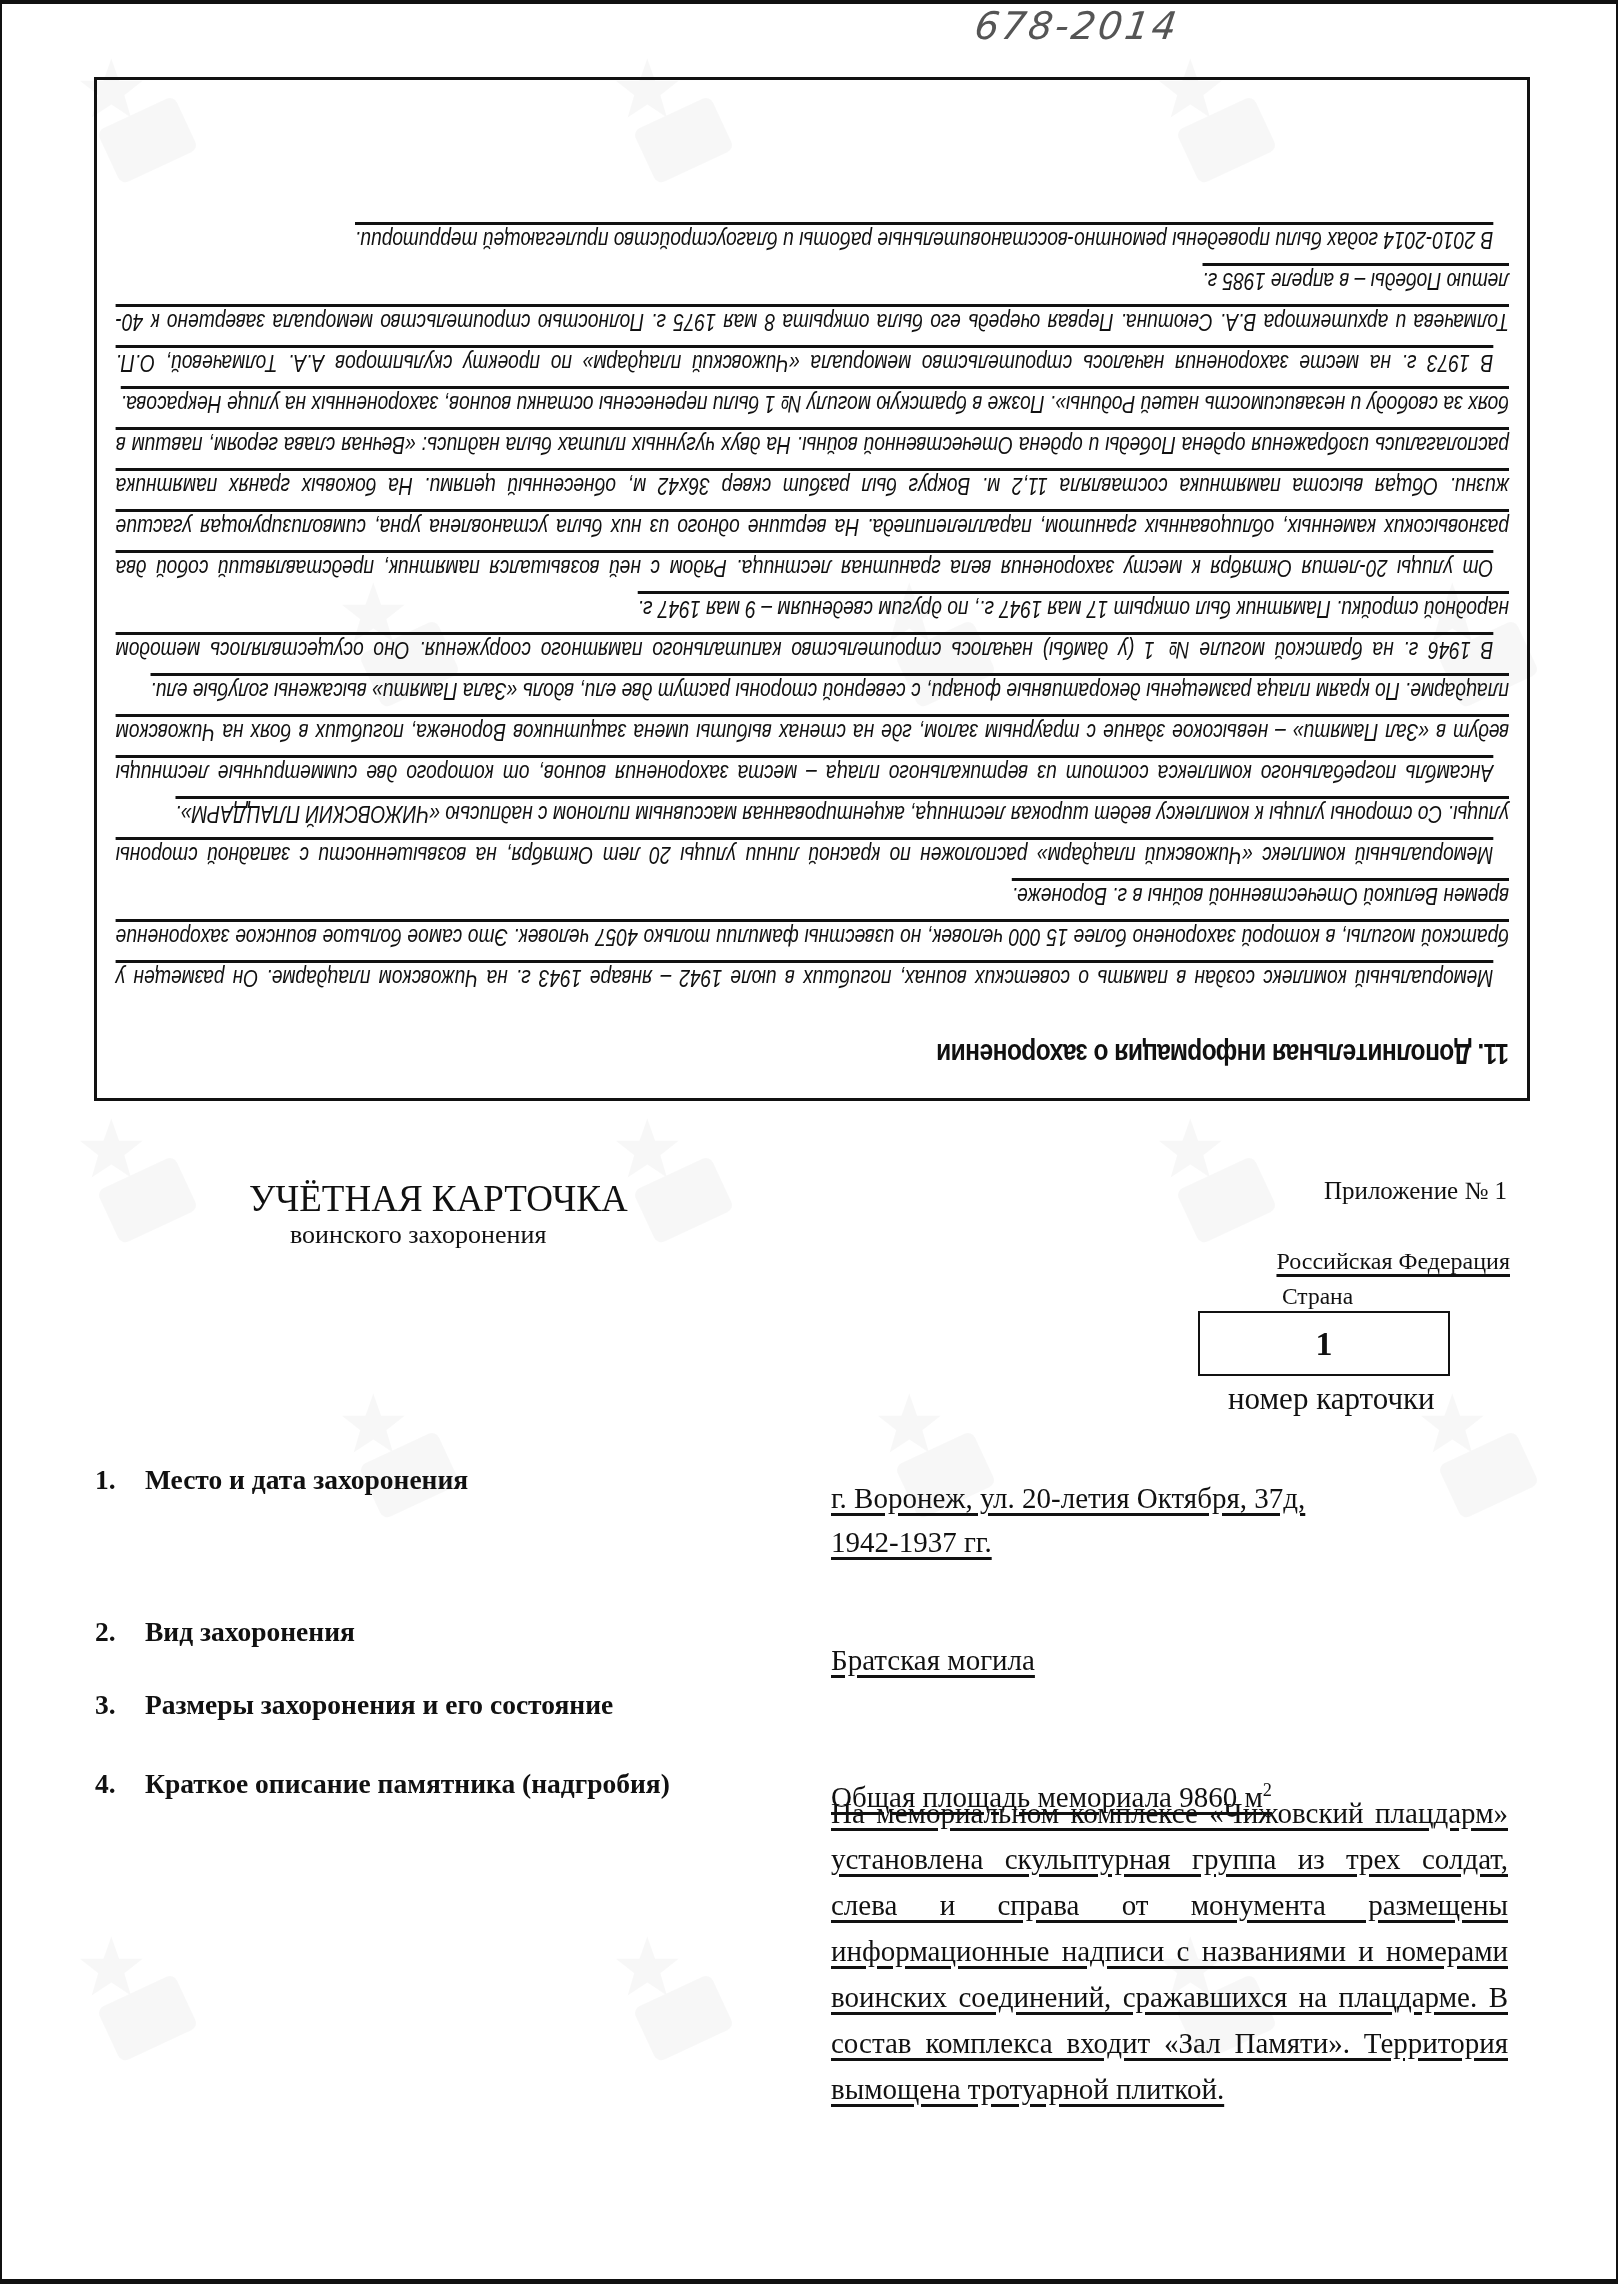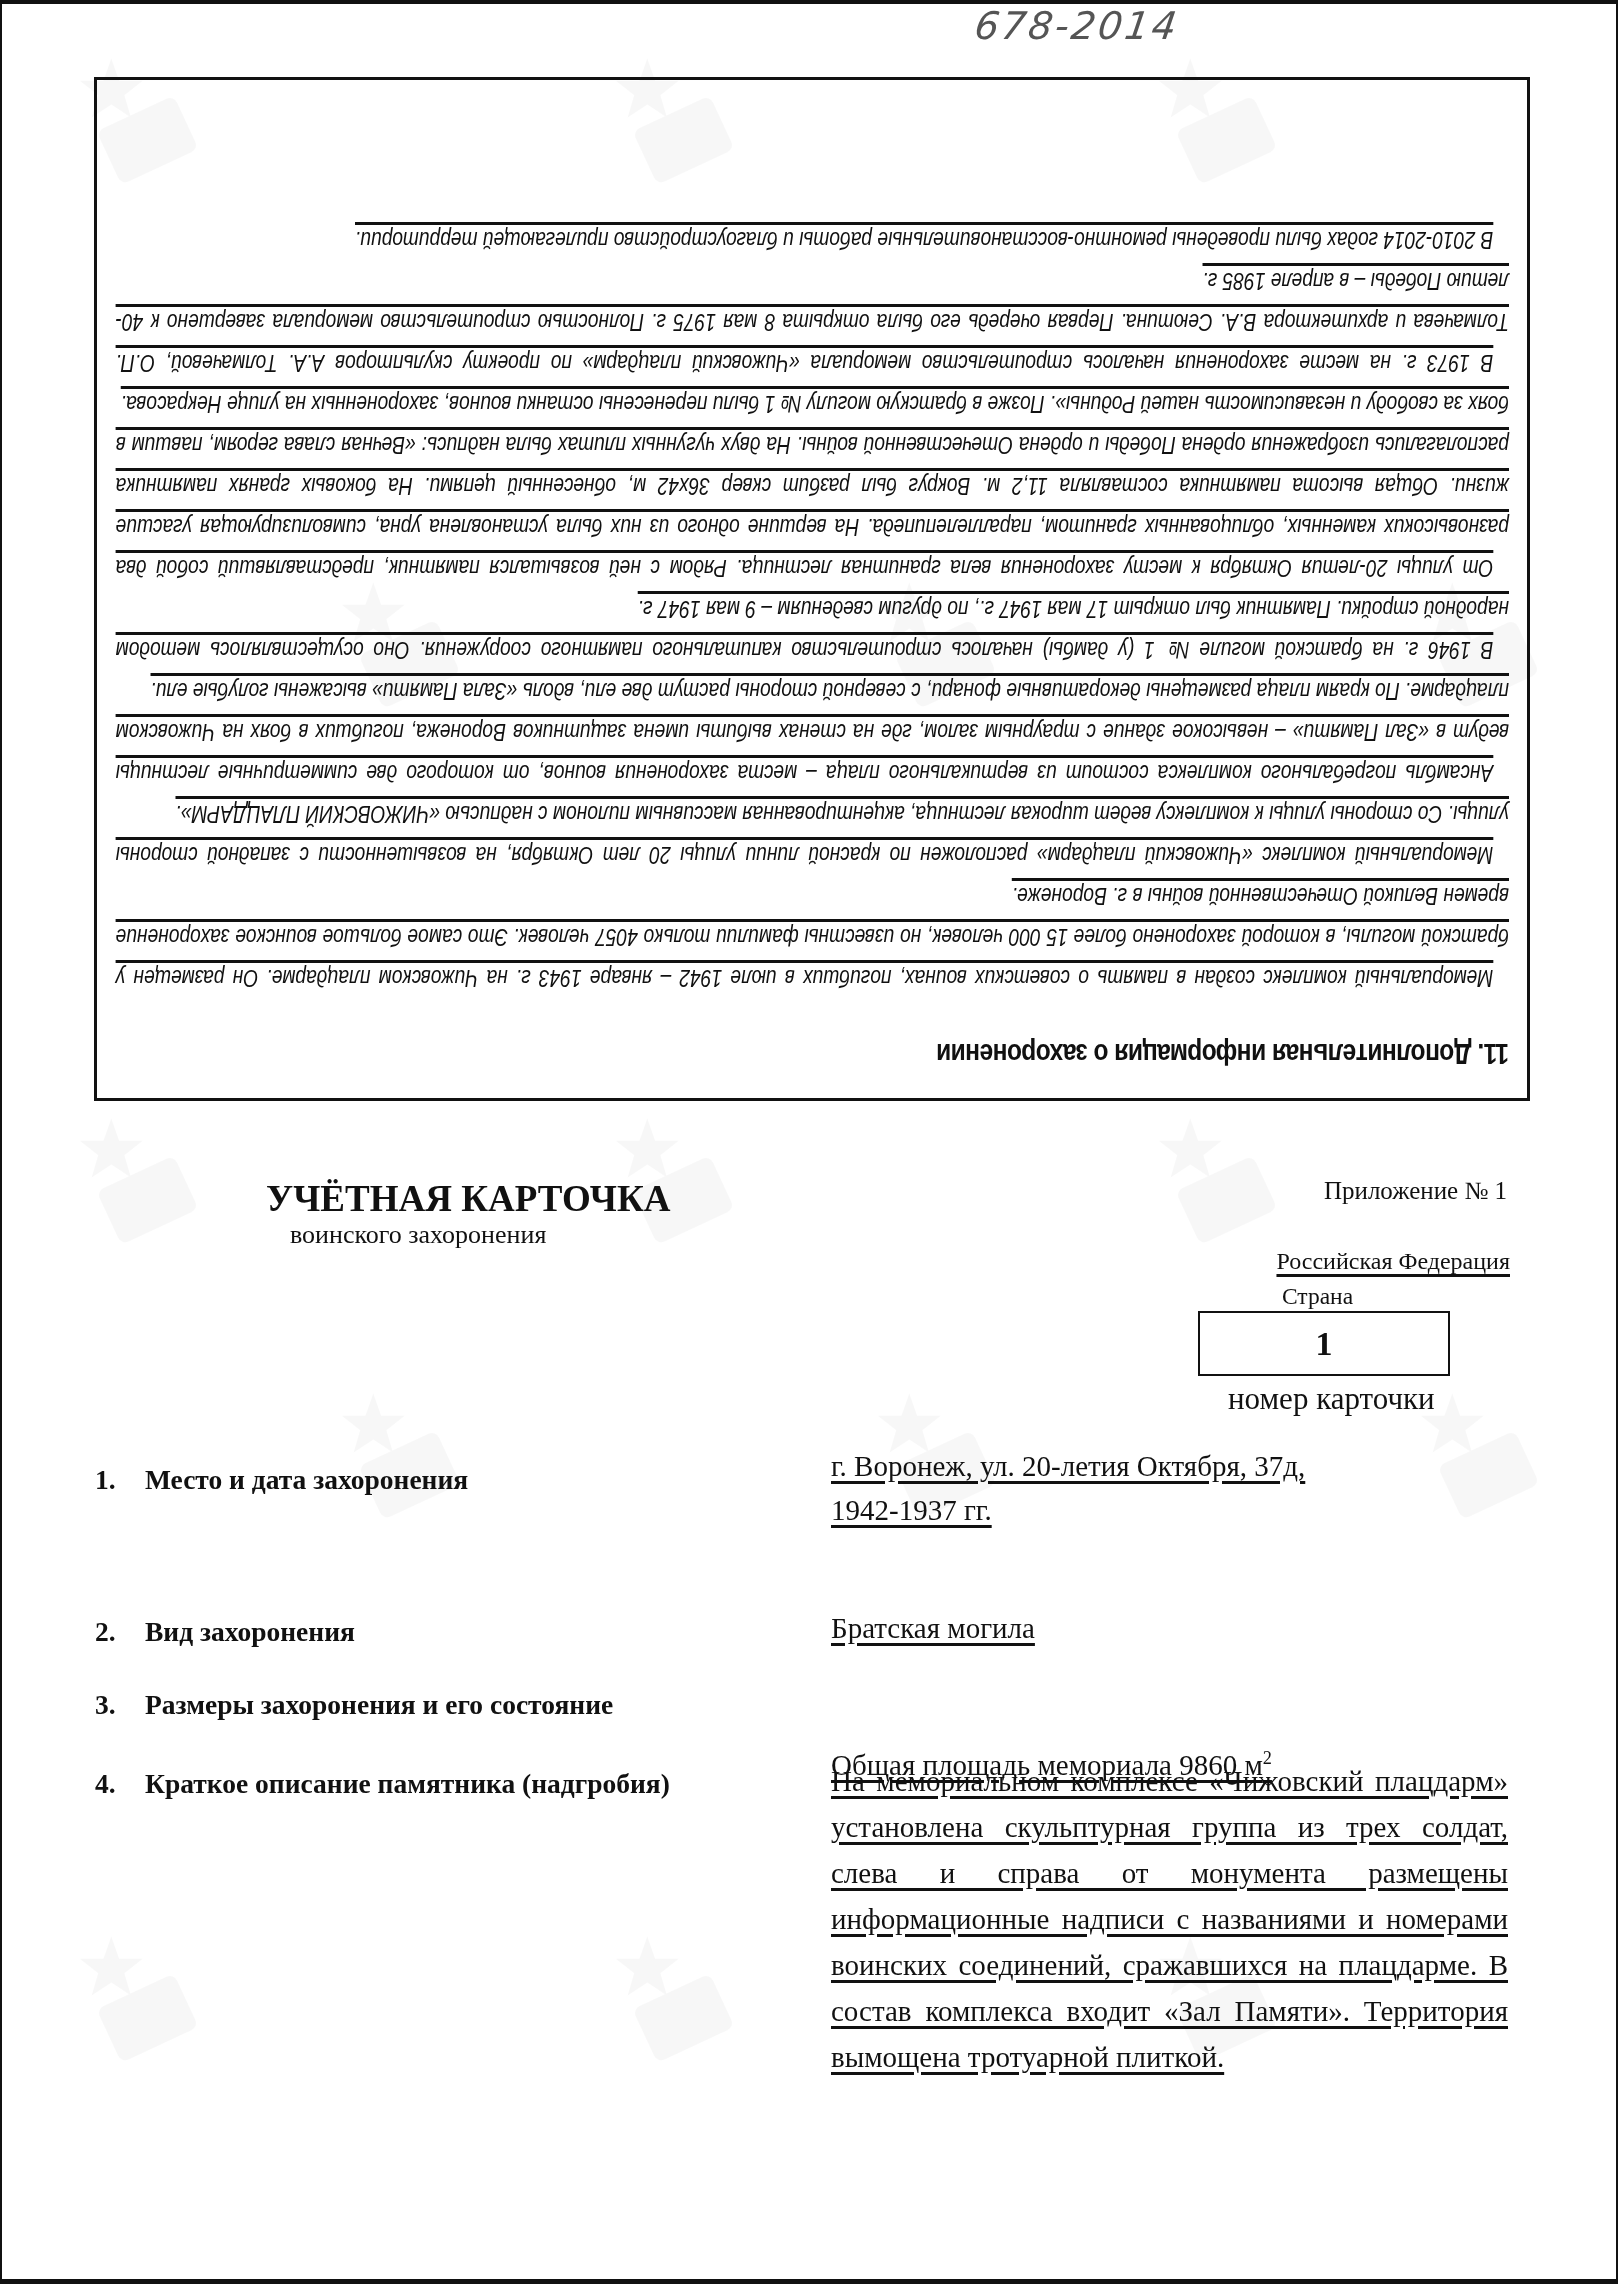--- a/index.html
+++ b/index.html
@@ -44,21 +44,21 @@
       font-size: 24px; line-height: 41px; text-align: justify;
       text-indent: 19.6px; margin: 0;
       text-decoration: underline; text-decoration-thickness: 3.3px;
       text-underline-offset: 6.5px;
       transform: scaleX(0.80); transform-origin: left; width: 125%;
     }
 
     
     .card-title {
       position: absolute; left: 249px; top: 1177px;
-      font-weight: bold; font-size: 37px; letter-spacing: 0px; margin-left: 17px;
+      font-weight: normal; font-size: 37px; letter-spacing: 0px;
     }
     .card-subtitle {
       position: absolute; left: 290px; top: 1220px;
       font-size: 26px;
     }
     .appendix {
       position: absolute; right: 111px; top: 1177px; font-size: 25px;
     }
     .country-value {
       position: absolute; right: 108px; top: 1236px;
@@ -83,20 +83,21 @@
     .field-label {
       position: absolute; left: 95px; font-weight: bold; font-size: 27.5px;
       line-height: 42px;
     }
     .field-label .num { display: inline-block; width: 50px; }
     .field-label .cont { padding-left: 50px; display: block; }
     .field-value {
       position: absolute; left: 831px; width: 677px; font-size: 29px;
       line-height: 44px; text-decoration: underline; text-decoration-thickness: 2.6px;
       text-underline-offset: 5.2px;
+      margin-top: 32px;
     }
     .field-value.justify { text-align: justify; line-height: 46px; }
     sup { font-size: 18.3px; }
   </style>
 </head>
 <body>
 
 <div class="edge-top"></div>
 <div class="edge-bottom"></div>
 <div class="edge-left"></div>

